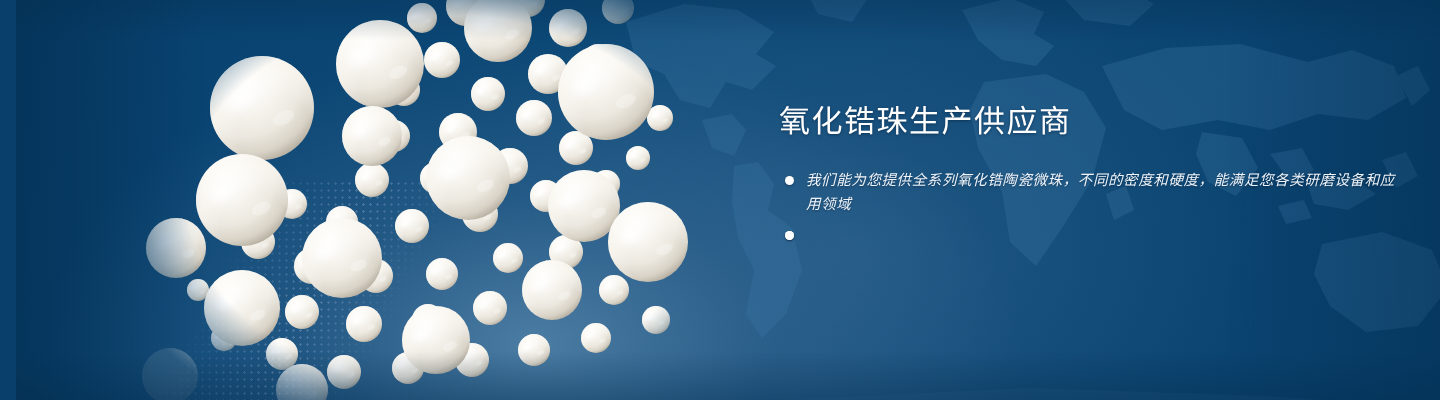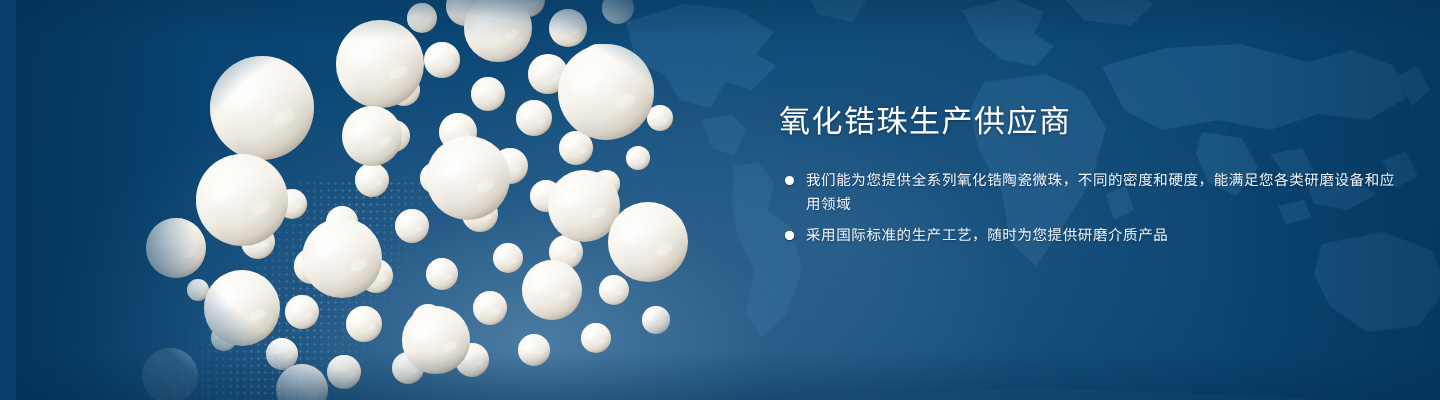--- a/index.html
+++ b/index.html
@@ -109,20 +109,21 @@
     font-weight: 400;
     color: #ffffff;
     letter-spacing: 1.5px;
     text-shadow: 0 1px 3px rgba(0,20,45,0.45);
     white-space: nowrap;
   }
   .bullets {
     list-style: none;
     margin: 0;
     padding: 0;
+    font-style: italic;
   }
   .bullet {
     position: relative;
     padding-left: 27px;
     margin-bottom: 7px;
     font-size: 14.5px;
     line-height: 24px;
     color: #eef4f9;
     letter-spacing: 0.6px;
     text-shadow: 0 1px 2px rgba(0,20,45,0.4);
@@ -305,18 +306,17 @@
     <ul class="bullets">
       <li class="bullet">
         <span class="dot"></span>
         <span>我们能为您提供全系列氧化锆陶瓷微珠，不同的密度和硬度，能满足您各类研磨设备和应用领域</span>
       </li>
       <li class="bullet">
         <span class="dot"></span>
       </li>
       <li class="bullet">
         <span class="dot"></span>
-        <span>采用国际标准的生产工艺，随时为您提供研磨介质产品</span>
       </li>
     </ul>
   </div>
 
 </div>
 
 </body></html>

